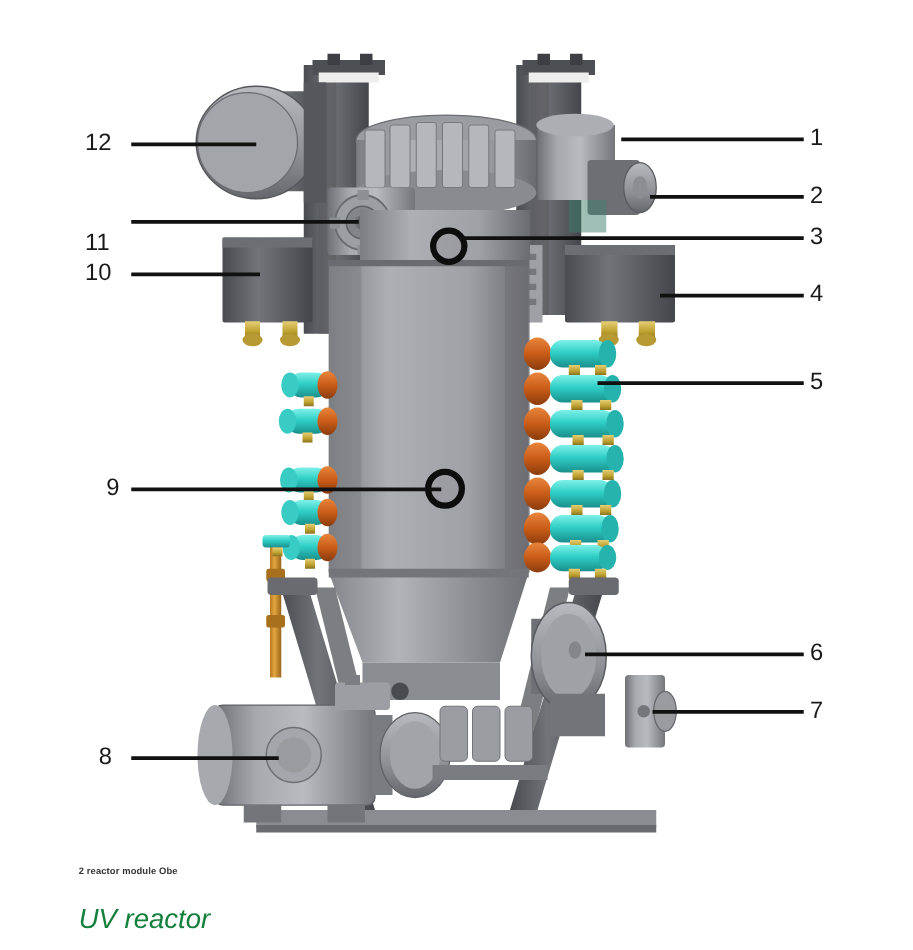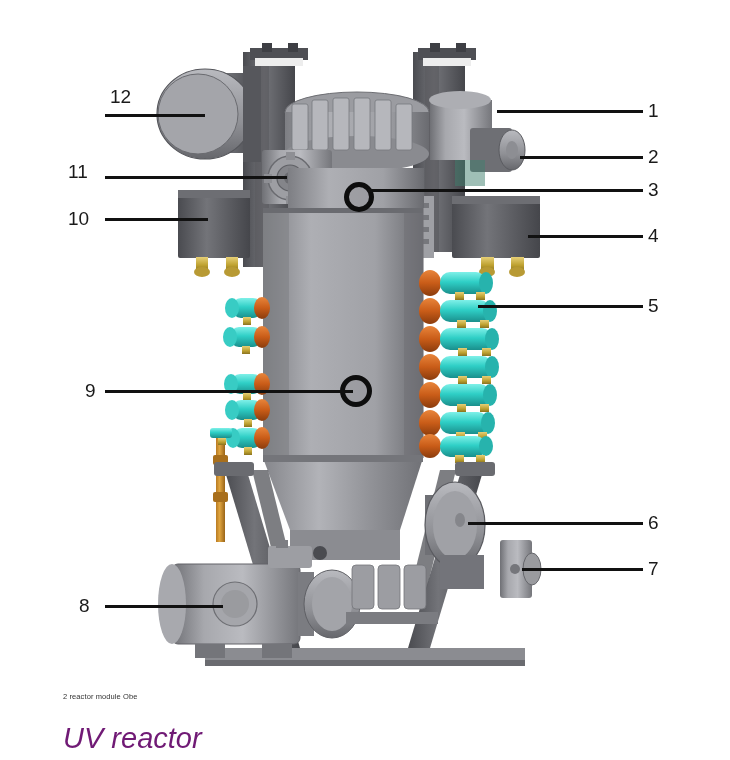--- a/index.html
+++ b/index.html
@@ -36,29 +36,30 @@
   
   #caption-small {
     position: absolute;
     left: 63px;
     top: 692px;
     font-family: "Liberation Sans", sans-serif;
     font-size: 7.5px;
     color: #333333;
     letter-spacing: 0.1px;
     white-space: nowrap;
+    font-weight: bold;
   }
   #caption-title {
     position: absolute;
     left: 63px;
     top: 722px;
     font-family: "Liberation Sans", sans-serif;
     font-style: italic;
-    font-size: 29px;
-    color: #701a75;
+    font-size: 22px;
+    color: #15803d;
     white-space: nowrap;
   }
 
   
   #illustration {
     position: absolute;
     left: 0;
     top: 0;
     width: 730px;
     height: 690px;
@@ -400,21 +401,21 @@
   <div class="callout-line" style="left:105px; top:605px; width:118px;"></div>
   <div class="callout-num" style="left:79px; top:596px;">8</div>
 
   <div class="callout-line" style="left:105px; top:390px; width:248px;"></div>
   <div class="callout-num" style="left:85px; top:381px;">9</div>
 
   <div class="callout-line" style="left:105px; top:218px; width:103px;"></div>
   <div class="callout-num" style="left:68px; top:209px;text-align:right;">10</div>
 
   <div class="callout-line" style="left:105px; top:176px; width:182px;"></div>
-  <div class="callout-num" style="left:68px; top:162px;">11</div>
+  <div class="callout-num" style="left:68px; top:185px;">11</div>
 
   <div class="callout-line" style="left:105px; top:114px; width:100px;"></div>
-  <div class="callout-num" style="left:68px; top:87px;margin-left:42px;">12</div>
+  <div class="callout-num" style="left:68px; top:105px;">12</div>
 
   <div id="caption-small">2 reactor module Obe</div>
   <div id="caption-title">UV reactor</div>
 
 </div>
 
 </body></html>

